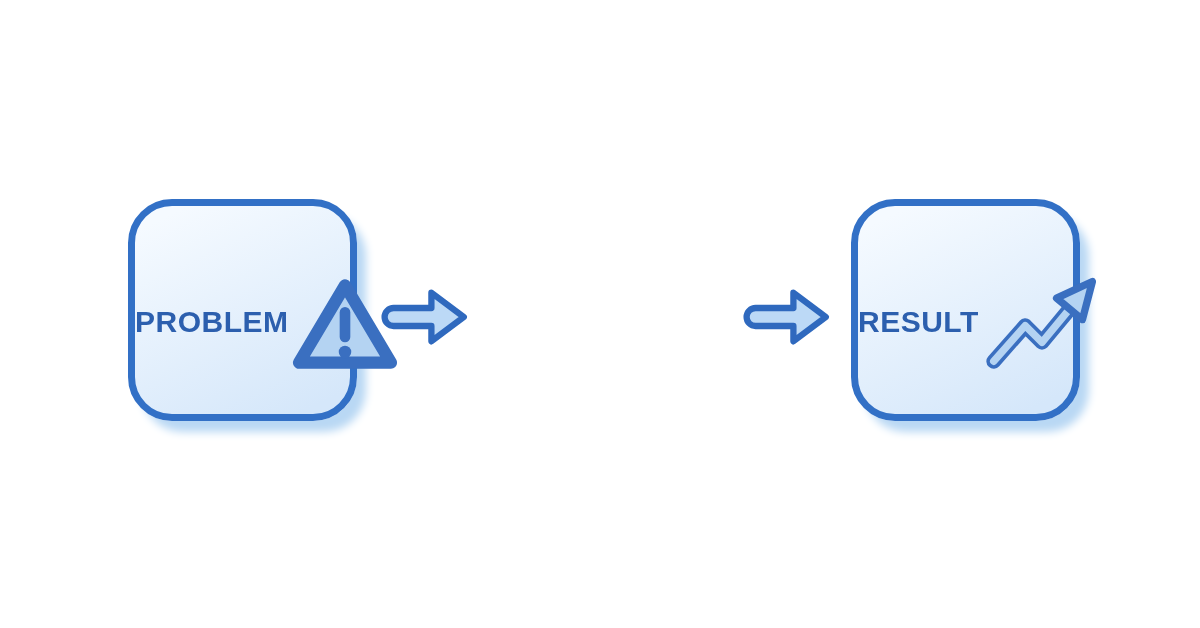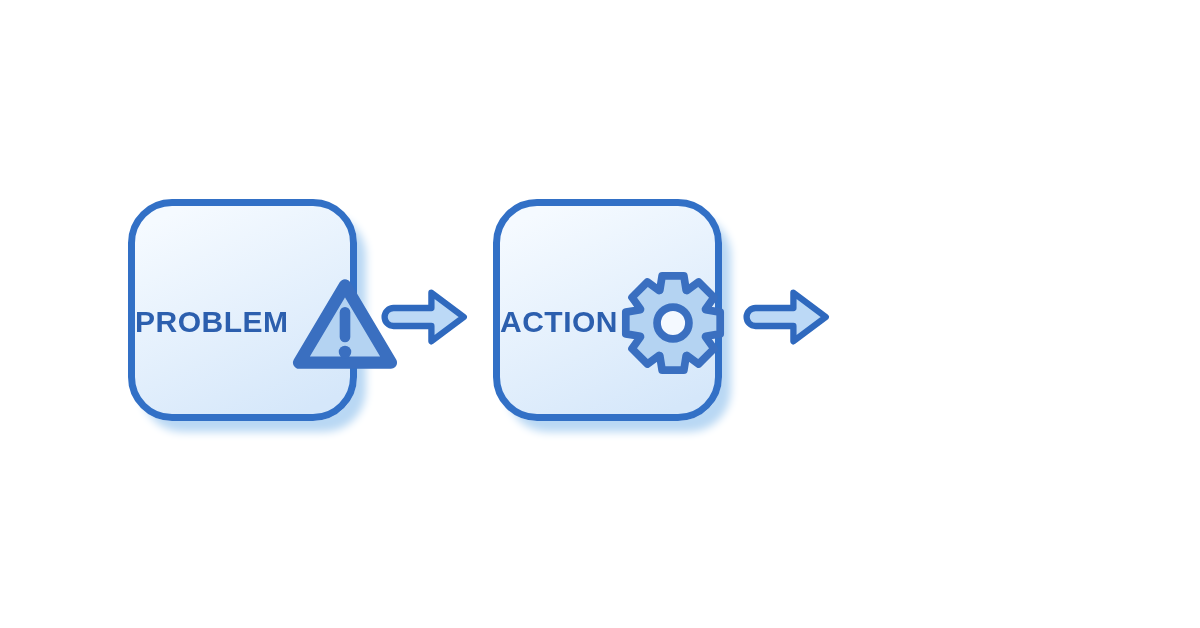--- a/index.html
+++ b/index.html
@@ -72,33 +72,31 @@
       </svg>
     </div>
   </div>
 
   <div class="connector pos-0">
     <svg width="94" height="72" viewBox="0 0 100 80" aria-hidden="true">
       <path class="arrow-shape" stroke-width="7" stroke-linejoin="round" d="M14,30 L56,30 L56,13 L92,40 L56,67 L56,50 L14,50 A10,10 0 0 1 14,30 Z"></path>
     </svg>
   </div>
 
-  <div class="step-card pos-1">
-    <div class="step-label">ACTION</div>
-    <div class="icon-wrap">
-      <svg width="110" height="110" viewBox="0 0 100 100" aria-hidden="true">
-        <path class="shape-fill" stroke-width="7" stroke-linejoin="round" d="M79.7,38.0 L92.9,40.1 L92.9,59.9 L79.7,62.0 L79.5,62.5 L87.3,73.3 L73.3,87.3 L62.5,79.5
-             L62.0,79.7 L59.9,92.9 L40.1,92.9 L38.0,79.7 L37.5,79.5 L26.7,87.3 L12.7,73.3 L20.5,62.5
-             L20.3,62.0 L7.1,59.9 L7.1,40.1 L20.3,38.0 L20.5,37.5 L12.7,26.7 L26.7,12.7 L37.5,20.5
-             L38.0,20.3 L40.1,7.1 L59.9,7.1 L62.0,20.3 L62.5,20.5 L73.3,12.7 L87.3,26.7 L79.5,37.5 Z"></path>
-        <circle class="hub" cx="50" cy="50" r="14.5" stroke-width="7"></circle>
-      </svg>
-    </div>
-  </div>
 
   <div class="connector pos-1">
     <svg width="94" height="72" viewBox="0 0 100 80" aria-hidden="true">
       <path class="arrow-shape" stroke-width="7" stroke-linejoin="round" d="M14,30 L56,30 L56,13 L92,40 L56,67 L56,50 L14,50 A10,10 0 0 1 14,30 Z"></path>
     </svg>
   </div>
 
+  <div class="step-card pos-2">
+    <div class="step-label">RESULT</div>
+    <div class="icon-wrap">
+      <svg width="126" height="105" viewBox="0 0 120 100" aria-hidden="true">
+        <path class="shape-stroke" stroke-width="14" stroke-linecap="round" stroke-linejoin="round" d="M14,86 L44,52 L60,68 L84,39"></path>
+        <path class="shape-light" stroke-width="7" stroke-linecap="round" stroke-linejoin="round" d="M14,86 L44,52 L60,68 L84,39"></path>
+        <path class="shape-fill" stroke-width="7" stroke-linejoin="round" d="M108,10 L98.5,46.3 L73.9,25.9 Z"></path>
+      </svg>
+    </div>
+  </div>
 
 </div>
 
 </body></html>

